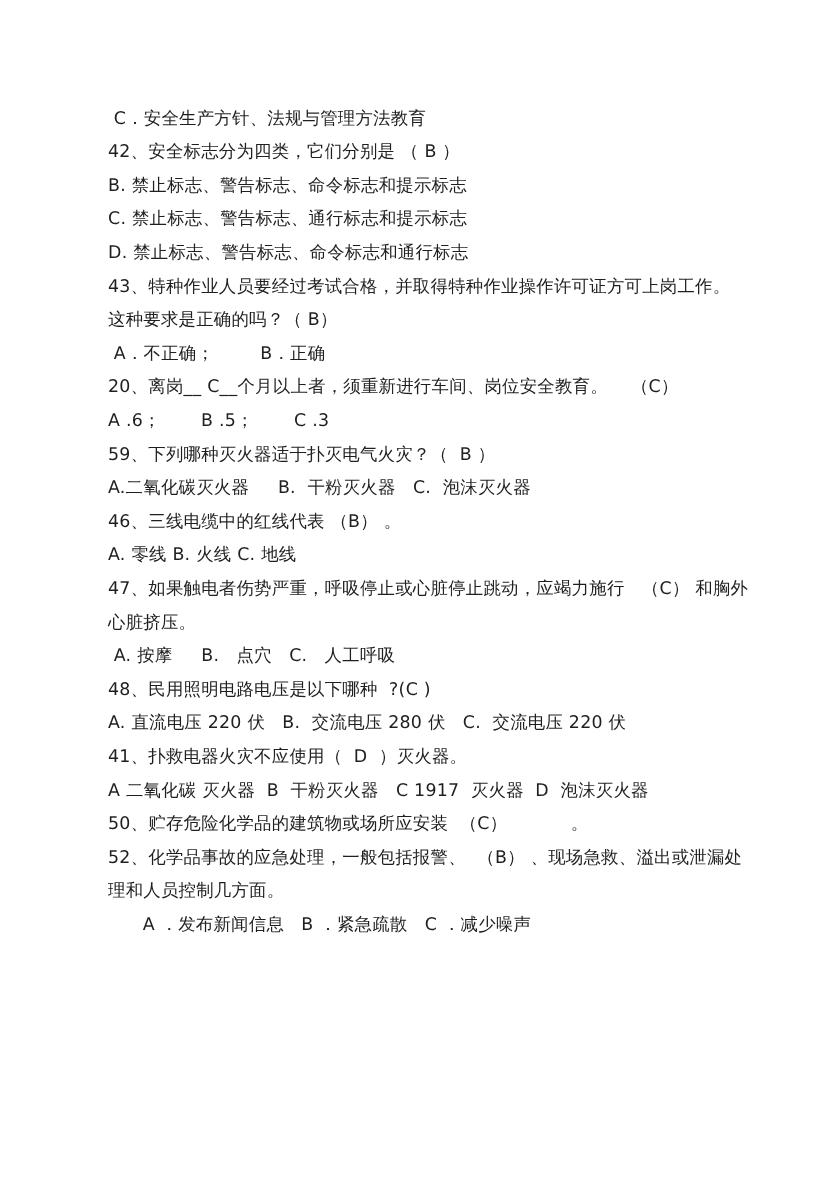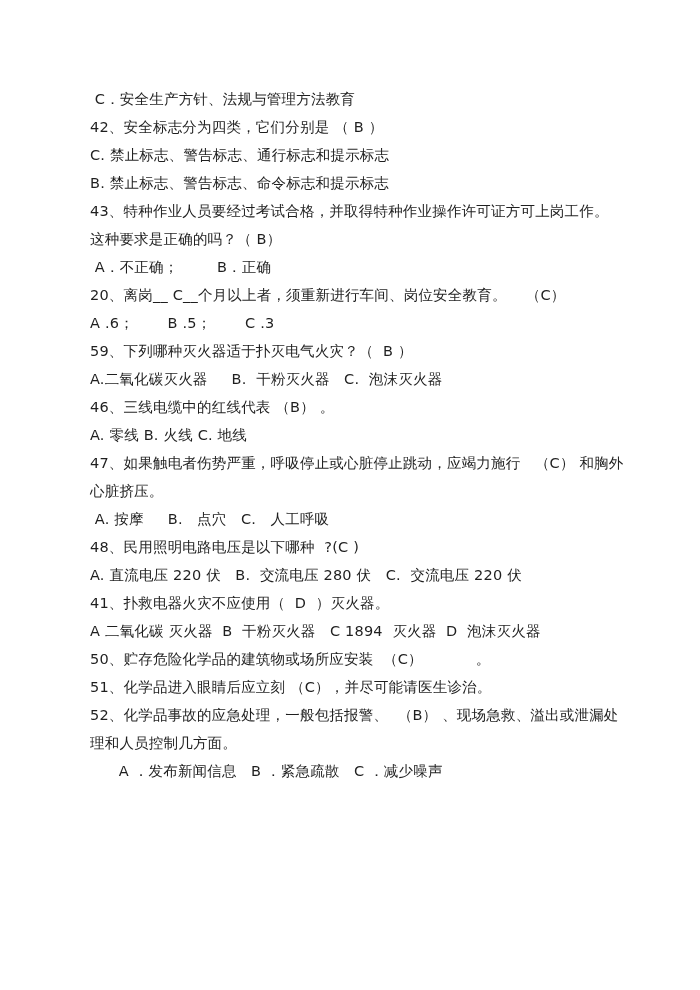--- a/index.html
+++ b/index.html
@@ -29,36 +29,36 @@
     font-weight: 400;
     letter-spacing: 0.2px;
   }
 </style>
 </head>
 <body>
 
 <div class="page">
   <div class="doc-line"> C．安全生产方针、法规与管理方法教育</div>
   <div class="doc-line">42、安全标志分为四类，它们分别是 （ B ）</div>
+  <div class="doc-line">B. 禁止标志、警告标志、命令标志和提示标志</div>
   <div class="doc-line">C. 禁止标志、警告标志、通行标志和提示标志</div>
-  <div class="doc-line">B. 禁止标志、警告标志、命令标志和提示标志</div>
+  <div class="doc-line">D. 禁止标志、警告标志、命令标志和通行标志</div>
   <div class="doc-line">43、特种作业人员要经过考试合格，并取得特种作业操作许可证方可上岗工作。</div>
   <div class="doc-line">这种要求是正确的吗？（ B）</div>
   <div class="doc-line"> A．不正确；        B．正确</div>
   <div class="doc-line">20、离岗__ C__个月以上者，须重新进行车间、岗位安全教育。    （C）</div>
   <div class="doc-line">A .6；       B .5；       C .3</div>
   <div class="doc-line">59、下列哪种灭火器适于扑灭电气火灾？（  B ）</div>
   <div class="doc-line">A.二氧化碳灭火器     B.  干粉灭火器   C.  泡沫灭火器</div>
   <div class="doc-line">46、三线电缆中的红线代表 （B） 。</div>
   <div class="doc-line">A. 零线 B. 火线 C. 地线</div>
   <div class="doc-line">47、如果触电者伤势严重，呼吸停止或心脏停止跳动，应竭力施行   （C） 和胸外</div>
   <div class="doc-line">心脏挤压。</div>
   <div class="doc-line"> A. 按摩     B.   点穴   C.   人工呼吸</div>
   <div class="doc-line">48、民用照明电路电压是以下哪种  ?(C )</div>
   <div class="doc-line">A. 直流电压 220 伏   B.  交流电压 280 伏   C.  交流电压 220 伏</div>
   <div class="doc-line">41、扑救电器火灾不应使用（  D  ）灭火器。</div>
-  <div class="doc-line">A 二氧化碳 灭火器  B  干粉灭火器   C 1894  灭火器  D  泡沫灭火器</div>
+  <div class="doc-line">A 二氧化碳 灭火器  B  干粉灭火器   C 1917  灭火器  D  泡沫灭火器</div>
   <div class="doc-line">50、贮存危险化学品的建筑物或场所应安装  （C）           。</div>
-  <div class="doc-line">51、化学品进入眼睛后应立刻 （C），并尽可能请医生诊治。</div>
   <div class="doc-line">52、化学品事故的应急处理，一般包括报警、  （B） 、现场急救、溢出或泄漏处</div>
   <div class="doc-line">理和人员控制几方面。</div>
   <div class="doc-line">      A ．发布新闻信息   B ．紧急疏散   C ．减少噪声</div>
 </div>
 
 </body></html>

